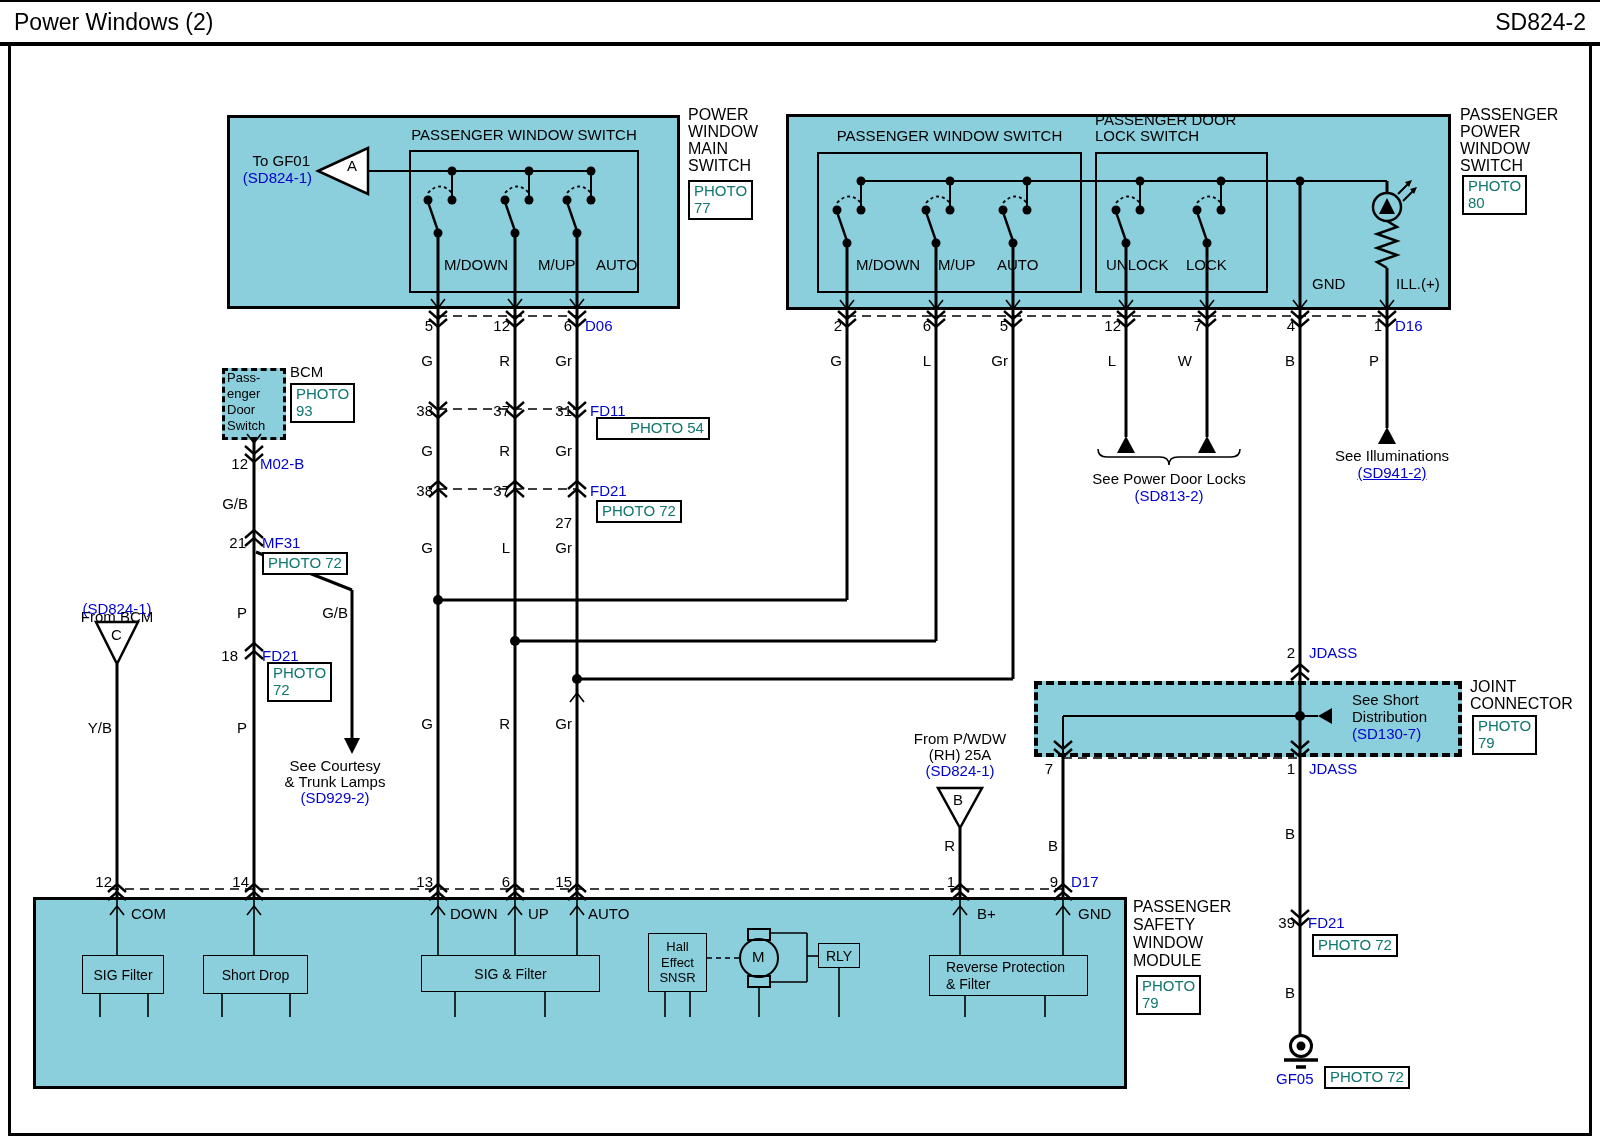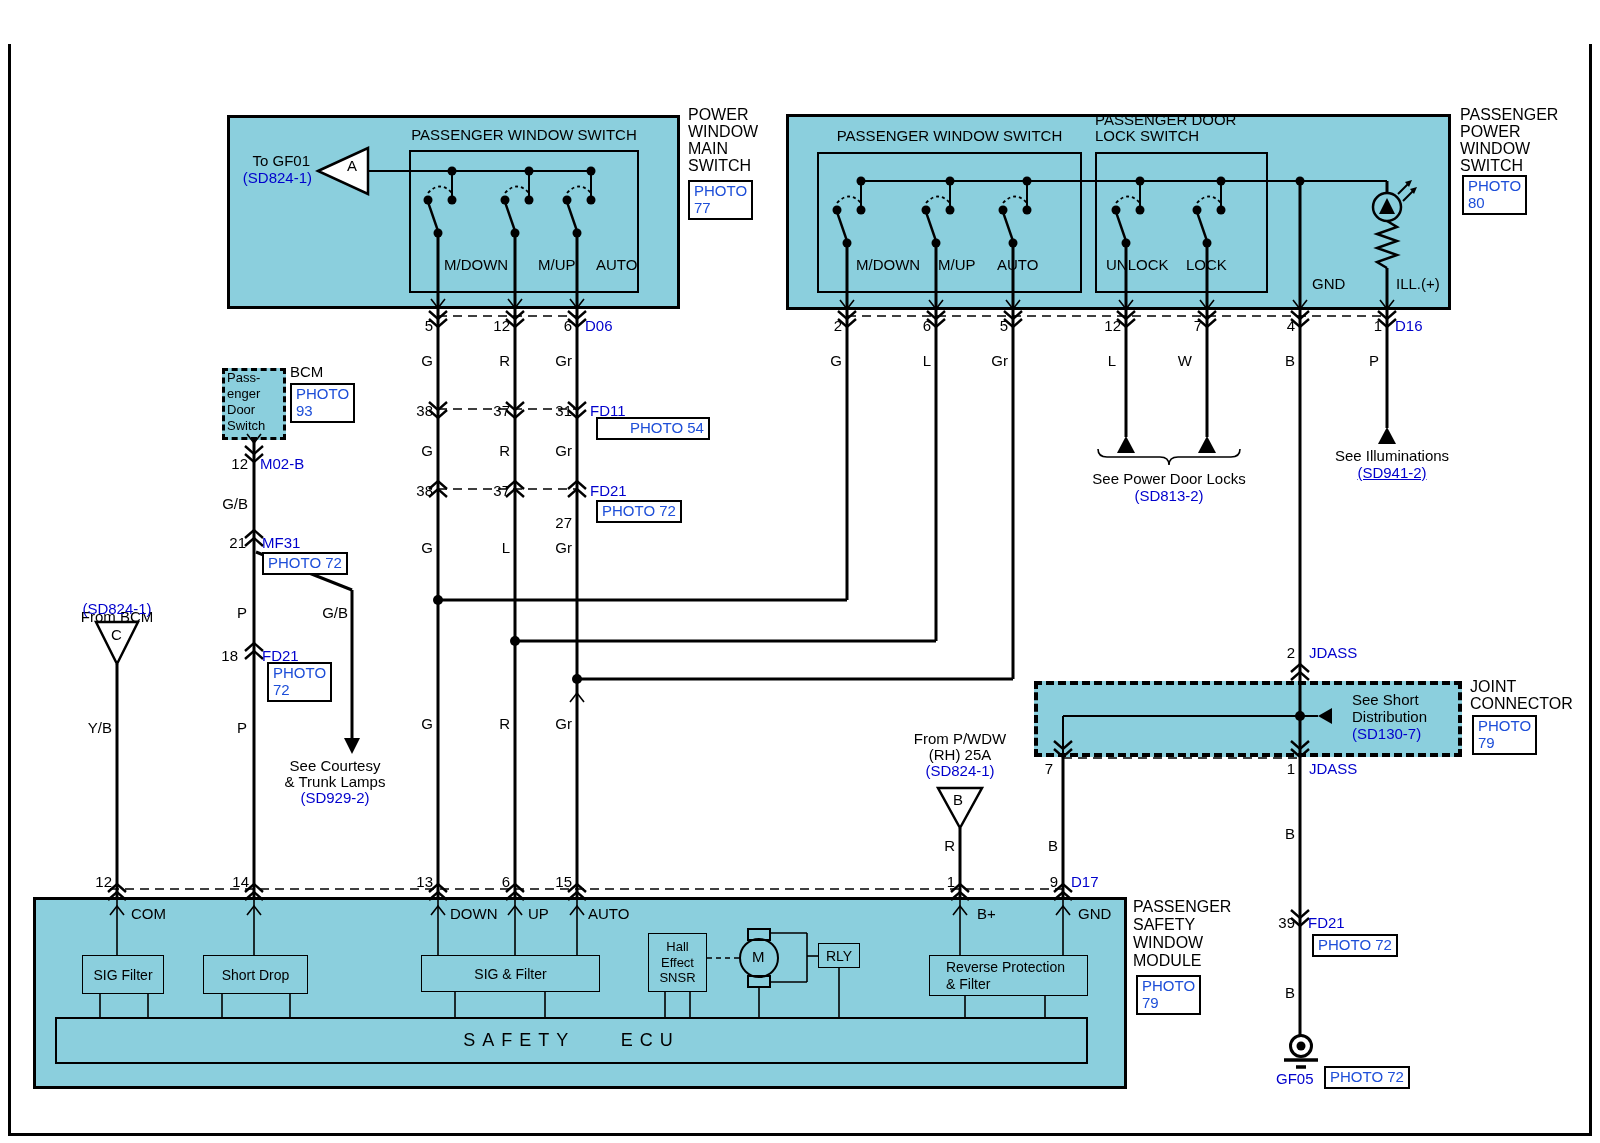--- a/index.html
+++ b/index.html
@@ -4,41 +4,45 @@
 <style>
   html,body{margin:0;padding:0;background:#fff;}
   #page{position:relative;width:1600px;height:1143px;background:#fff;overflow:hidden;
         font-family:"Liberation Sans",sans-serif;}
   .lbl{position:absolute;font-size:15px;color:#000;white-space:nowrap;line-height:1.05;}
   .b{color:#0000cc;}
   .ctr{text-align:center;}
   .sm{font-size:13px;}
   .side{font-size:16px;}
   .photo{position:absolute;background:#fff;border:2px solid #000;font-size:15px;
-         line-height:1.12;padding:1px 4px;color:#1d4ed8;white-space:nowrap;}
+         line-height:1.12;padding:1px 4px;color:#0f766e;white-space:nowrap;}
   .cyan{position:absolute;background:#8bcfdd;border:3px solid #000;box-sizing:border-box;}
   .dashedbox{position:absolute;background:#8bcfdd;border:3px dashed #000;box-sizing:border-box;}
   .inner{position:absolute;border:2.5px solid #000;box-sizing:border-box;background:transparent;}
   .comp{position:absolute;border:1.6px solid #000;box-sizing:border-box;background:transparent;
         display:flex;align-items:center;justify-content:center;font-size:14px;color:#000;text-align:center;}
   .frame{position:absolute;background:#000;}
   #hdr{position:absolute;left:0;top:0;width:1600px;height:40px;border-top:2px solid #000;
        border-bottom:4px solid #000;background:#fff;}
   #hdr .t{position:absolute;left:14px;top:7px;font-size:23px;color:#000;}
   #hdr .p{position:absolute;right:14px;top:7px;font-size:23px;color:#000;}
   #ecu{position:absolute;left:55px;top:1017px;width:1033px;height:47px;border:2px solid #000;
        box-sizing:border-box;display:flex;align-items:center;justify-content:center;
        font-size:18px;letter-spacing:7px;word-spacing:34px;color:#000;}
   svg{position:absolute;left:0;top:0;pointer-events:none;}
 </style>
 </head>
 <body>
 
 <div id="page">
 
+  <div id="hdr">
+    <div class="t">Power Windows (2)</div>
+    <div class="p">SD824-2</div>
+  </div>
 
   <div class="frame" style="left:8px;top:44px;width:3px;height:1092px;"></div>
   <div class="frame" style="left:1589px;top:44px;width:3px;height:1092px;"></div>
   <div class="frame" style="left:8px;top:1133px;width:1584px;height:3px;"></div>
 
   <div class="cyan" style="left:227px;top:115px;width:453px;height:194px;"></div>
   <div class="inner" style="left:409px;top:150px;width:230px;height:143px;"></div>
   <div class="cyan" style="left:786px;top:114px;width:665px;height:196px;"></div>
   <div class="inner" style="left:817px;top:152px;width:265px;height:141px;"></div>
   <div class="inner" style="left:1095px;top:152px;width:173px;height:141px;"></div>
@@ -61,23 +65,20 @@
     <span>SNSR</span>
   </div>
   <div class="comp" style="left:818px;top:943px;width:42px;height:25px;">
       <span>RLY</span>
     </div>
   <div class="comp" style="left:929px;top:955px;width:159px;height:41px;flex-direction:column;align-items:flex-start;padding-left:16px;font-size:14px;line-height:1.2;">
     <span>Reverse Protection</span>
     <span>&amp; Filter</span>
   </div>
   <div class="lbl" style="left:752px;top:949px;font-size:15px;">M</div>
-  <div id="ecu">
-      <span>SAFETY ECU</span>
-    </div>
 
   <svg width="1600" height="1143" viewBox="0 0 1600 1143">
     <defs>
       <g id="sw" stroke="#000" fill="#000">
         <line x1="14" y1="0" x2="14" y2="29" stroke-width="2"></line>
         <circle cx="14" cy="0" r="4.5" stroke="none"></circle>
         <circle cx="14" cy="29" r="4.5" stroke="none"></circle>
         <circle cx="-10" cy="29" r="4.5" stroke="none"></circle>
         <path d="M -10,22 Q 2,9 14,22" fill="none" stroke-width="1.8" stroke-dasharray="3,3"></path>
         <line x1="-10" y1="31" x2="0" y2="60" stroke-width="2.4"></line>

